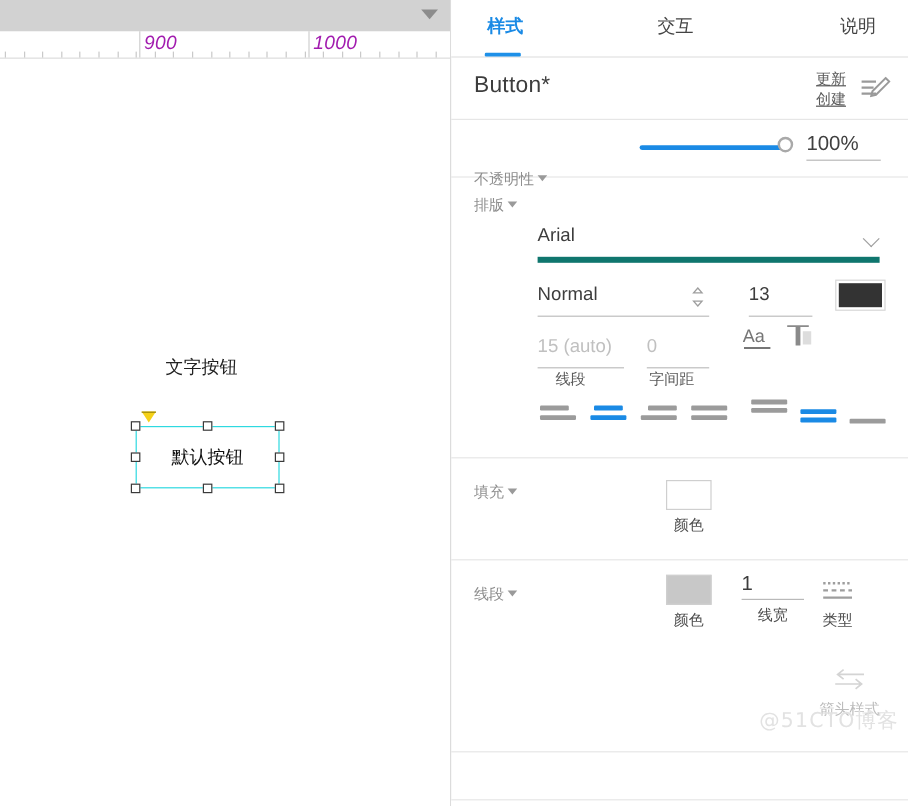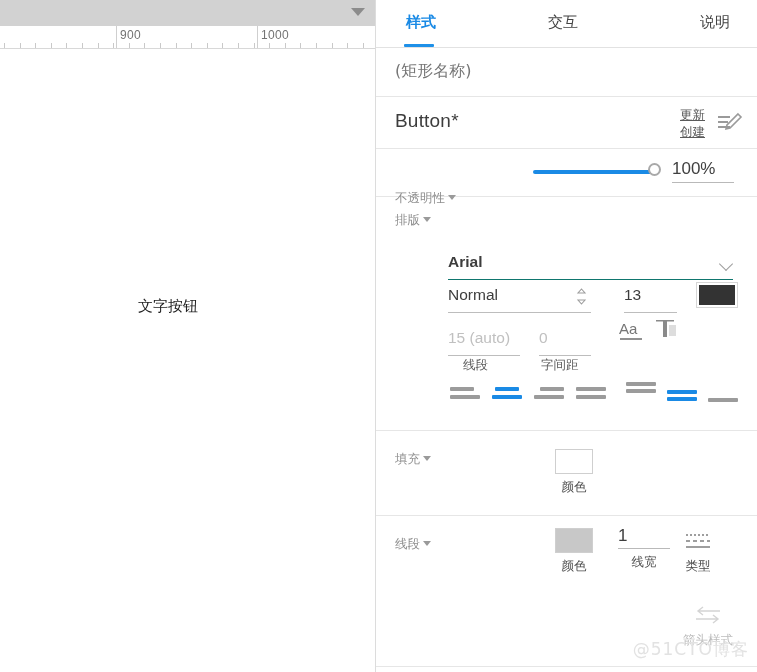--- a/index.html
+++ b/index.html
@@ -13,21 +13,21 @@
 
   
   .canvas-area{position:absolute;left:0;top:0;width:375px;height:672px;background:#fff;}
   .toolbar-strip{position:absolute;left:0;top:0;width:375px;height:26px;background:#d2d2d2;border-bottom:1px solid #bdbdbd;}
   .toolbar-caret{position:absolute;right:10px;top:8px;width:0;height:0;
     border-left:7px solid transparent;border-right:7px solid transparent;border-top:8px solid #8c8c8c;}
   .ruler{position:absolute;left:0;top:26px;width:375px;height:22px;background:#fff;border-bottom:1px solid #d8d8d8;}
   .ruler .tick{position:absolute;bottom:0;width:1px;background:#c9c9c9;}
   .ruler .tick.minor{height:5px;}
   .ruler .tick.major{height:22px;background:#cfcfcf;}
-  .ruler .rlabel{position:absolute;top:2px;font-size:12px;color:#737373;letter-spacing:.3px;}
+  .ruler .rlabel{position:absolute;top:2px;font-size:16px;color:#a21caf;letter-spacing:.3px;font-style:italic;}
   .canvas-body{position:absolute;left:0;top:49px;width:375px;height:623px;background:#fff;}
 
   .lbl-text-button{position:absolute;left:138px;top:248px;font-size:15px;color:#222;
     font-family:"DejaVu Sans","Liberation Sans",sans-serif;white-space:nowrap;}
 
   .sel-wrap{position:absolute;left:113px;top:306px;width:120px;height:52px;}
   .sel-rect{position:absolute;left:0;top:0;width:120px;height:52px;background:#fff;
     border:1.5px solid #2ed9e0;box-sizing:border-box;}
   .sel-rect-label{position:absolute;left:0;top:0;width:120px;height:52px;
     display:flex;align-items:center;justify-content:center;font-size:15px;color:#111;
@@ -66,21 +66,21 @@
     border-left:4px solid transparent;border-right:4px solid transparent;border-top:5px solid #9a9a9a;}
   .slider{position:absolute;left:157px;top:21px;width:125px;height:4px;background:#1a8ae5;border-radius:2px;}
   .slider-knob{position:absolute;left:272px;top:14px;width:13px;height:13px;border-radius:50%;
     background:#fff;border:2px solid #a9a9a9;box-sizing:border-box;}
   .op-value{position:absolute;left:296px;top:10px;width:62px;font-size:17px;color:#404040;
     border:0;border-bottom:1px solid #b9b9b9;background:transparent;outline:none;padding:0 0 3px 0;}
 
   .typo-row{height:234px;}
   .typo-label{position:absolute;left:19px;top:15px;font-size:12.5px;color:#8d8d8d;
     font-family:"DejaVu Sans","Liberation Sans",sans-serif;}
-  .font-field{position:absolute;left:72px;top:56px;width:285px;height:26px;border-bottom:1px solid #0f766e;font-weight:bold;}
+  .font-field{position:absolute;left:72px;top:40px;width:285px;height:26px;border-bottom:5px solid #0f766e;}
   .font-field .val{position:absolute;left:0;top:0;font-size:15.5px;color:#3d3d3d;}
   .chev{position:absolute;right:2px;top:6px;width:9px;height:9px;border-right:1.5px solid #9e9e9e;
     border-bottom:1.5px solid #9e9e9e;transform:rotate(45deg);}
   .weight-field{position:absolute;left:72px;top:89px;width:143px;height:26px;border-bottom:1px solid #bdbdbd;}
   .weight-field .val{position:absolute;left:0;top:0;font-size:15.5px;color:#3d3d3d;}
   .spin{position:absolute;right:4px;top:1px;width:11px;height:19px;}
   .size-field{position:absolute;left:248px;top:89px;width:53px;height:26px;border-bottom:1px solid #bdbdbd;}
   .size-field .val{position:absolute;left:0;top:0;font-size:15.5px;color:#3d3d3d;}
   .color-swatch{position:absolute;left:320px;top:85px;width:42px;height:26px;background:#fff;
     border:1px solid #d6d6d6;box-sizing:border-box;padding:2px;}
@@ -160,35 +160,45 @@
         <div class="tick minor" style="left: 363px;"></div>
         <div class="tick major" style="left: 116px;"></div>
         <div class="rlabel" style="left: 120px;">900</div>
         <div class="tick major" style="left: 257px;"></div>
         <div class="rlabel" style="left: 261px;">1000</div>
       </div>
 
     <div class="canvas-body">
       <div class="lbl-text-button">文字按钮</div>
 
+      <div class="sel-wrap">
+        <div class="sel-rect"></div>
+        <div class="sel-rect-label">默认按钮</div>
+        <div class="marker-tri"></div>
+        <div class="handle" style="left:-4px;top:-4px;"></div>
+        <div class="handle" style="left:56px;top:-4px;"></div>
+        <div class="handle" style="left:116px;top:-4px;"></div>
+        <div class="handle" style="left:-4px;top:22px;"></div>
+        <div class="handle" style="left:116px;top:22px;"></div>
+        <div class="handle" style="left:-4px;top:48px;"></div>
+        <div class="handle" style="left:56px;top:48px;"></div>
+        <div class="handle" style="left:116px;top:48px;"></div>
+      </div>
     </div>
   </div>
 
   <div class="panel">
 
     <div class="tabs">
       <div class="tab active" style="left:30px;">样式</div>
       <div class="tab" style="left:172px;">交互</div>
       <div class="tab" style="left:324px;">说明</div>
       <div class="tab-underline" style="left:28px;bottom:0;width:30px;"></div>
     </div>
 
-    <div class="section name-row">
-      <input class="name-input" type="text" placeholder="(矩形名称)" style="">
-    </div>
 
     <div class="section title-row">
       <div class="obj-title">Button*</div>
       <div class="upd-links">
         <span>更新</span>
         <span>创建</span>
       </div>
       <svg class="edit-icon" viewBox="0 0 26 22">
         <line x1="1" y1="5" x2="13" y2="5" stroke="#9a9a9a" stroke-width="2"></line>
         <line x1="1" y1="10" x2="11" y2="10" stroke="#9a9a9a" stroke-width="2"></line>

